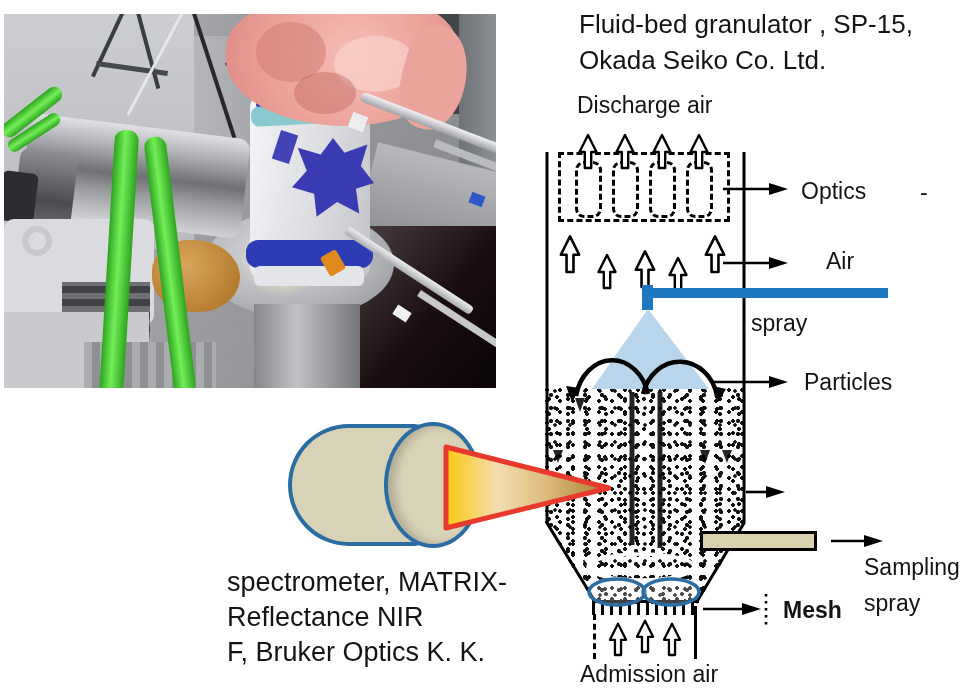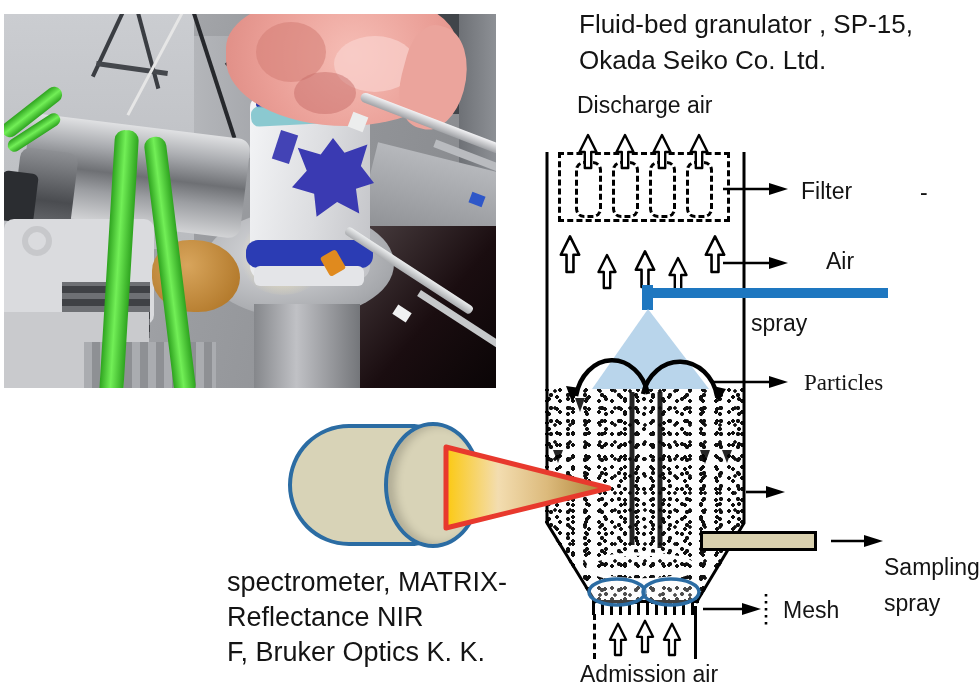--- a/index.html
+++ b/index.html
@@ -203,32 +203,32 @@
   </svg>
 
   <div id="port-bar" class="abs"></div>
 
   <div class="lbl title" style="left:535px;top:6px;margin-left:44px;">
     <div>Fluid-bed granulator , SP-15,</div>
     <div>Okada Seiko Co. Ltd.</div>
   </div>
 
   <div class="lbl" style="left:577px;top:91px;">Discharge air</div>
-  <div class="lbl" style="left:801px;top:177px;">Filter</div>
+  <div class="lbl" style="left:801px;top:177px;">Optics</div>
   <div class="lbl" style="left:920px;top:178px;">-</div>
   <div class="lbl" style="left:826px;top:247px;text-align:center;">Air</div>
   <div class="lbl" style="left:751px;top:306px;line-height:34px;">
     <div>spray</div>
   </div>
-  <div class="lbl" style="left:804px;top:368px;font-family:Liberation Serif, serif;">Particles</div>
-  <div class="lbl" style="left:864px;top:549px;line-height:36px;margin-left:20px;">
+  <div class="lbl" style="left:804px;top:368px;">Particles</div>
+  <div class="lbl" style="left:864px;top:549px;line-height:36px;">
     <div>Sampling</div>
     <div>spray</div>
   </div>
-  <div class="lbl" style="left:783px;top:596px;">Mesh</div>
+  <div class="lbl" style="left:783px;top:596px;font-weight:bold;">Mesh</div>
   <div class="lbl" style="left:580px;top:660px;">Admission air</div>
 
   <div class="lbl nir" style="left:227px;top:565px;">
     <div>spectrometer, MATRIX-</div>
     <div>Reflectance NIR</div>
     <div>F, Bruker Optics K. K.</div>
   </div>
 
 </div>
 

